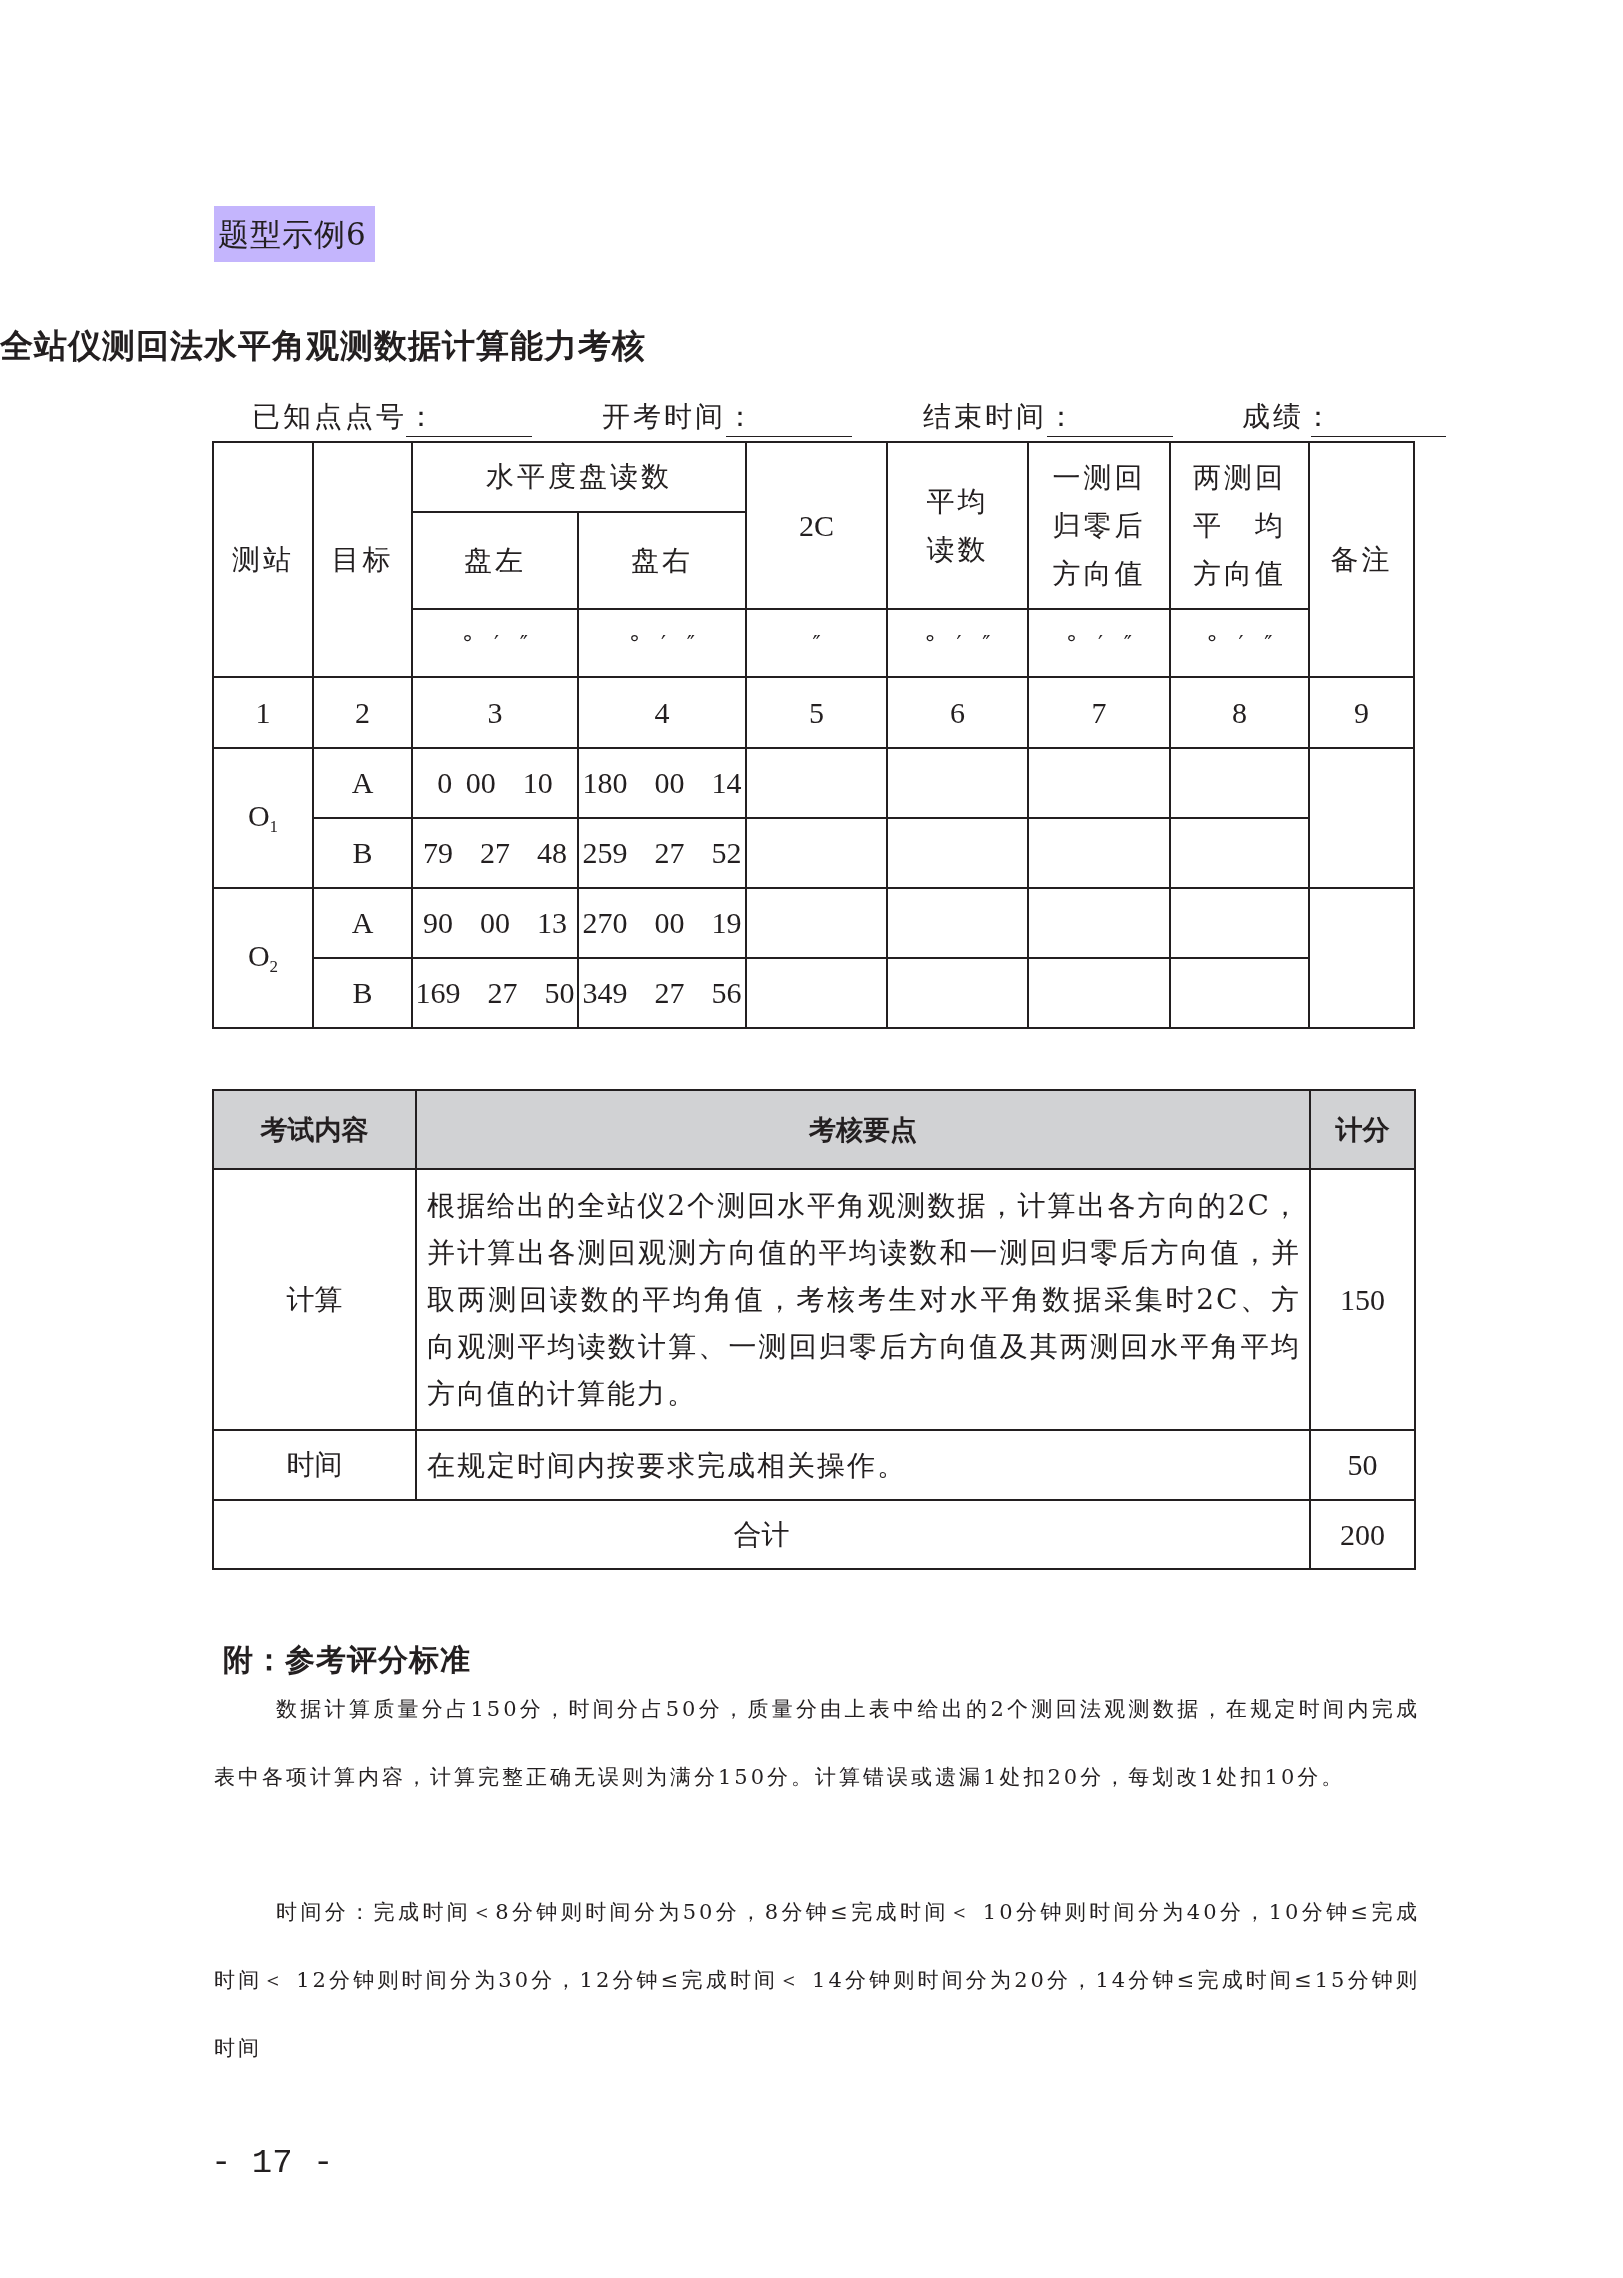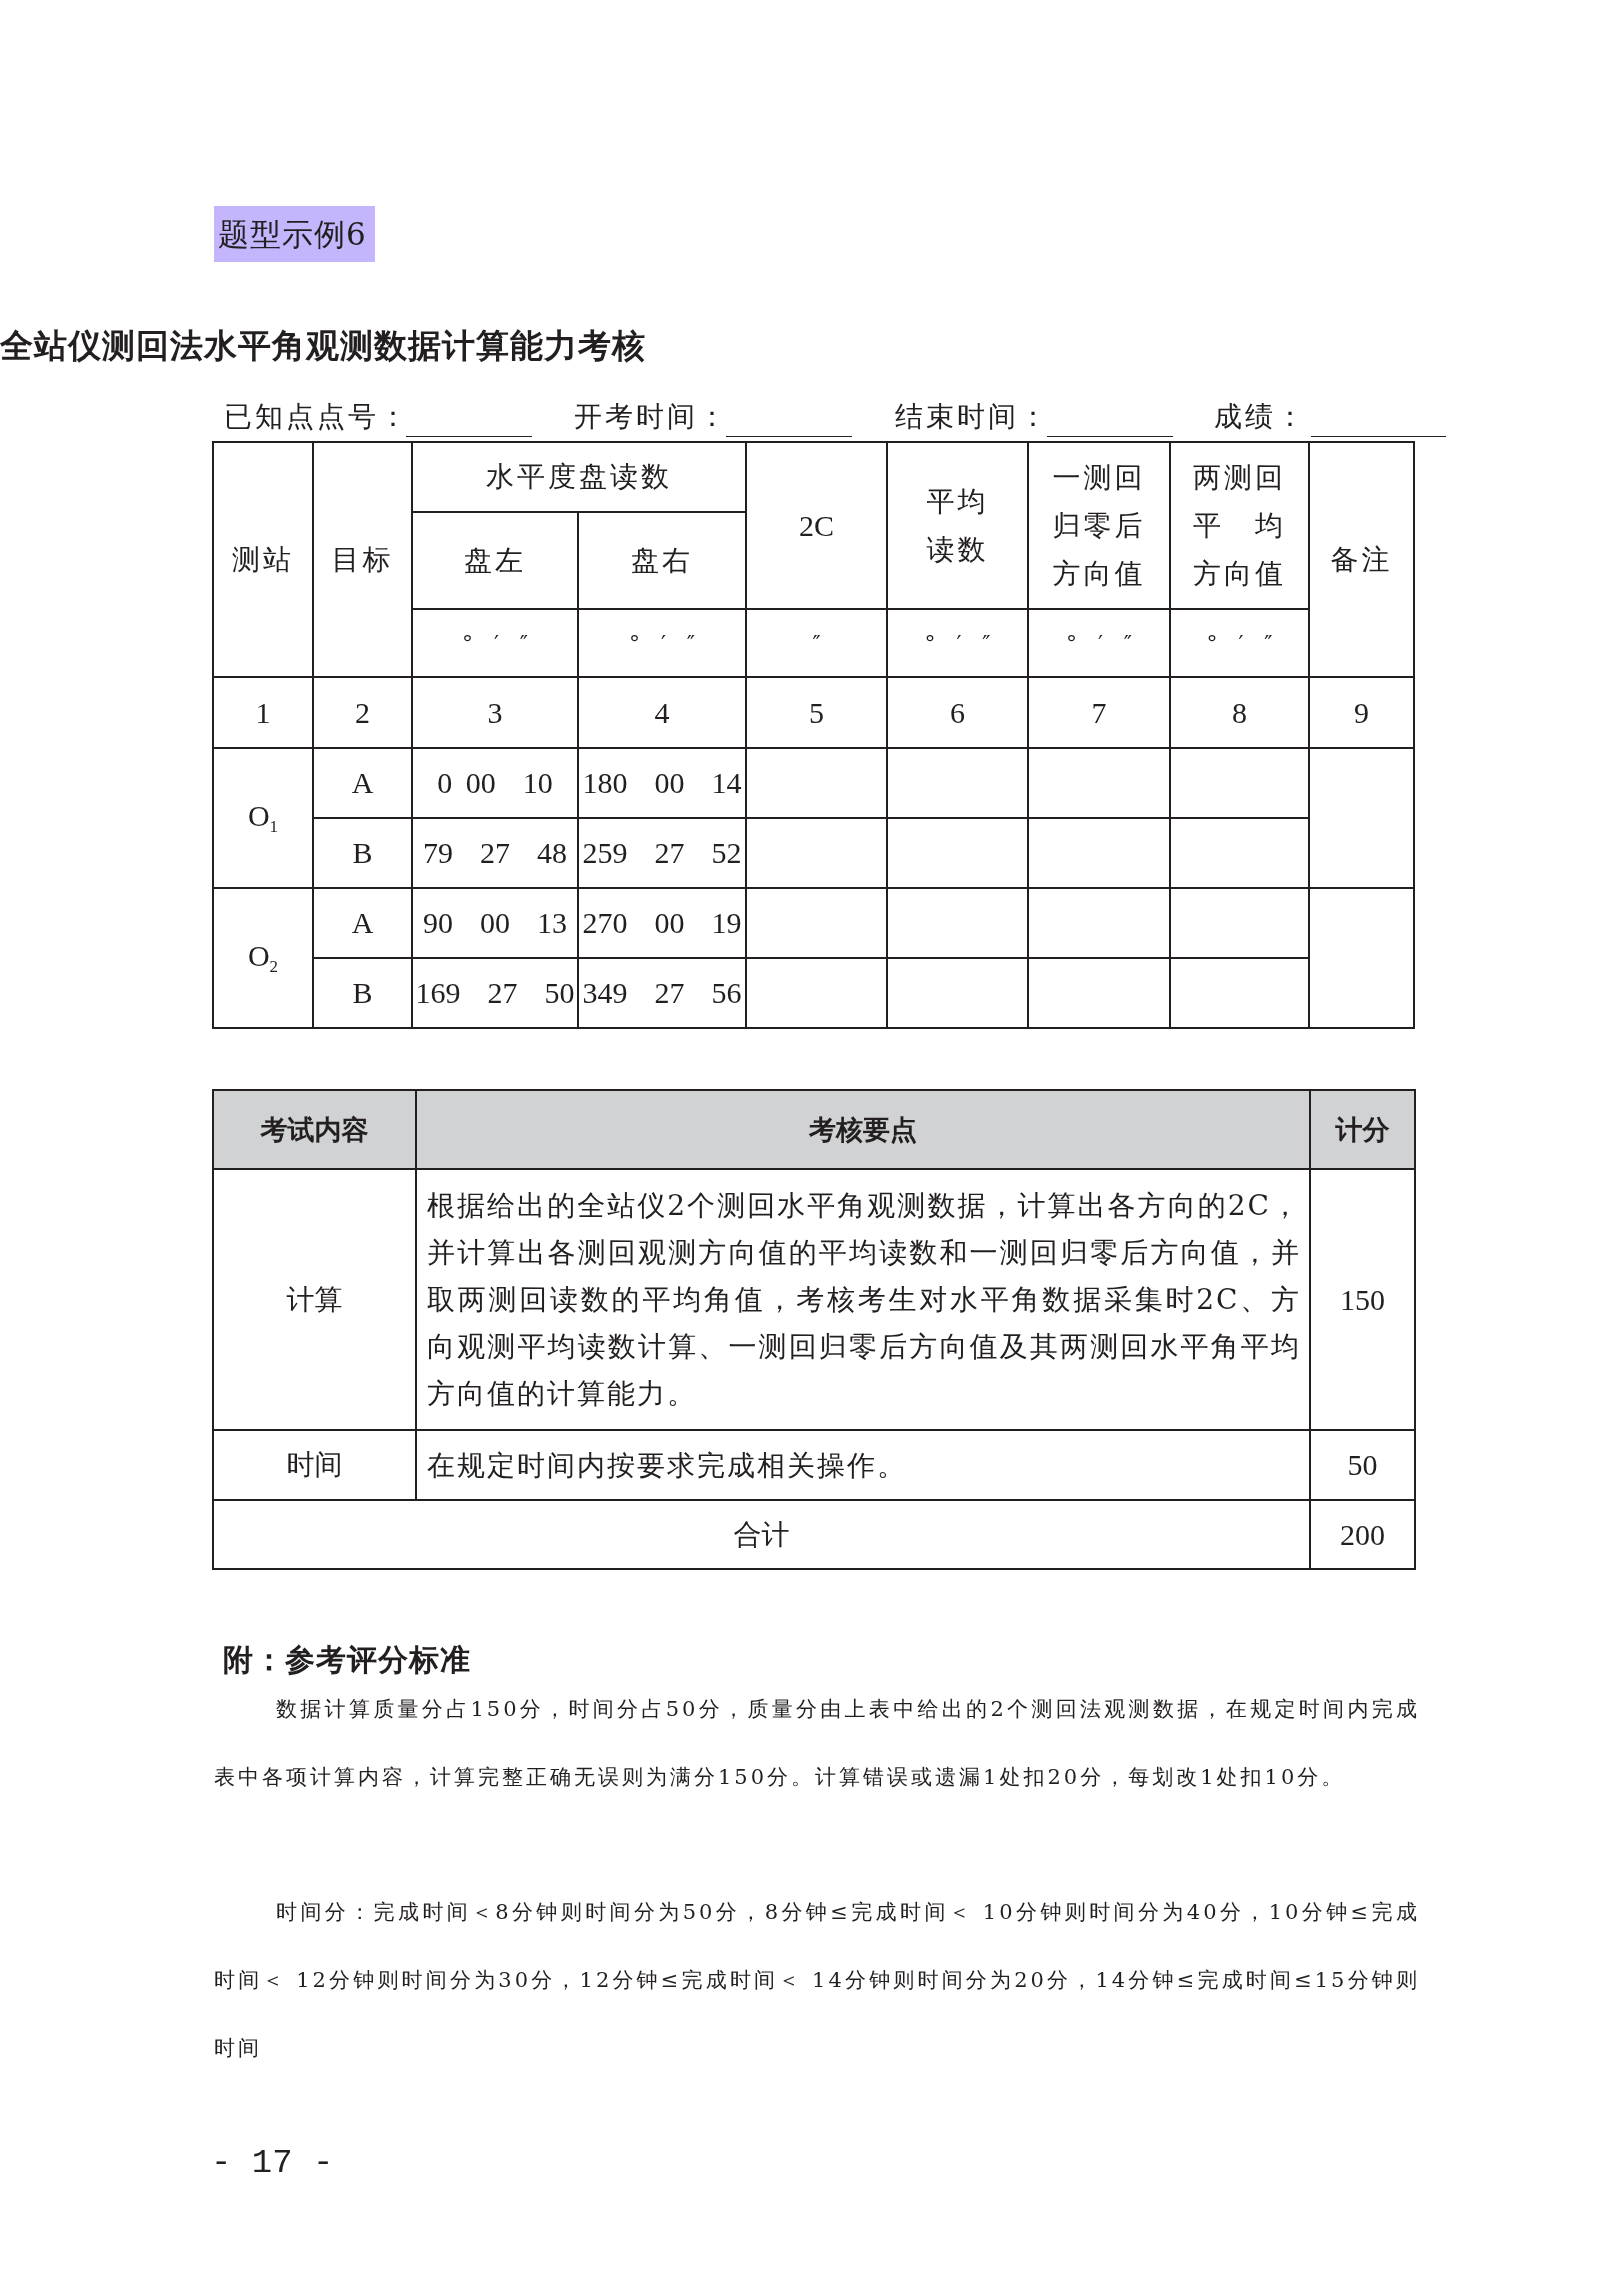--- a/index.html
+++ b/index.html
@@ -3,21 +3,21 @@
 <meta charset="utf-8">
 <style>
   html, body { margin:0; padding:0; background:#fff; }
   body { width:1624px; height:2279px; position:relative; overflow:hidden;
          font-family:"DejaVu Serif", "Liberation Serif", serif; color:#231f20; }
   .tag { position:absolute; left:214px; top:206px; height:56px; padding:0 8px 0 4px;
          background:#c4b5fd; font-size:31px; line-height:56px; letter-spacing:1px; }
   .title { position:absolute; left:0; width:1624px; top:324px; text-align:left;
            font-family:"DejaVu Sans", "Liberation Sans", sans-serif; font-weight:bold; font-size:33px; letter-spacing:1px; }
   .fields { position:absolute; left:224px; top:398px; height:44px; font-size:28px; }
-  .fld { position:absolute; top:0; white-space:nowrap; letter-spacing:3px; }
+  .fld { position:absolute; top:0; white-space:nowrap; letter-spacing:3px;margin-left:28px; }
   .blank { position:absolute; top:38px; height:0; border-bottom:1.5px solid #231f20; }
   table { border-collapse:collapse; position:absolute; table-layout:fixed; }
   td { border:2px solid #231f20; padding:0; text-align:center; vertical-align:middle; }
   #t1 { left:212px; top:441px; font-size:28px; }
   #t1 td.hd { line-height:48px; letter-spacing:3px; }
   #t1 td.unit { font-family:"DejaVu Sans", sans-serif; font-size:22px; letter-spacing:0; word-spacing:14px; }
   #t1 td.num { font-family:"Liberation Serif", serif; font-size:30px; }
   #t1 td.val { font-family:"Liberation Serif", serif; font-size:30px; word-spacing:6px; white-space:pre; }
   sub { font-size:17px; vertical-align:-6px; }
   #t2 { left:212px; top:1089px; font-size:28px; }

